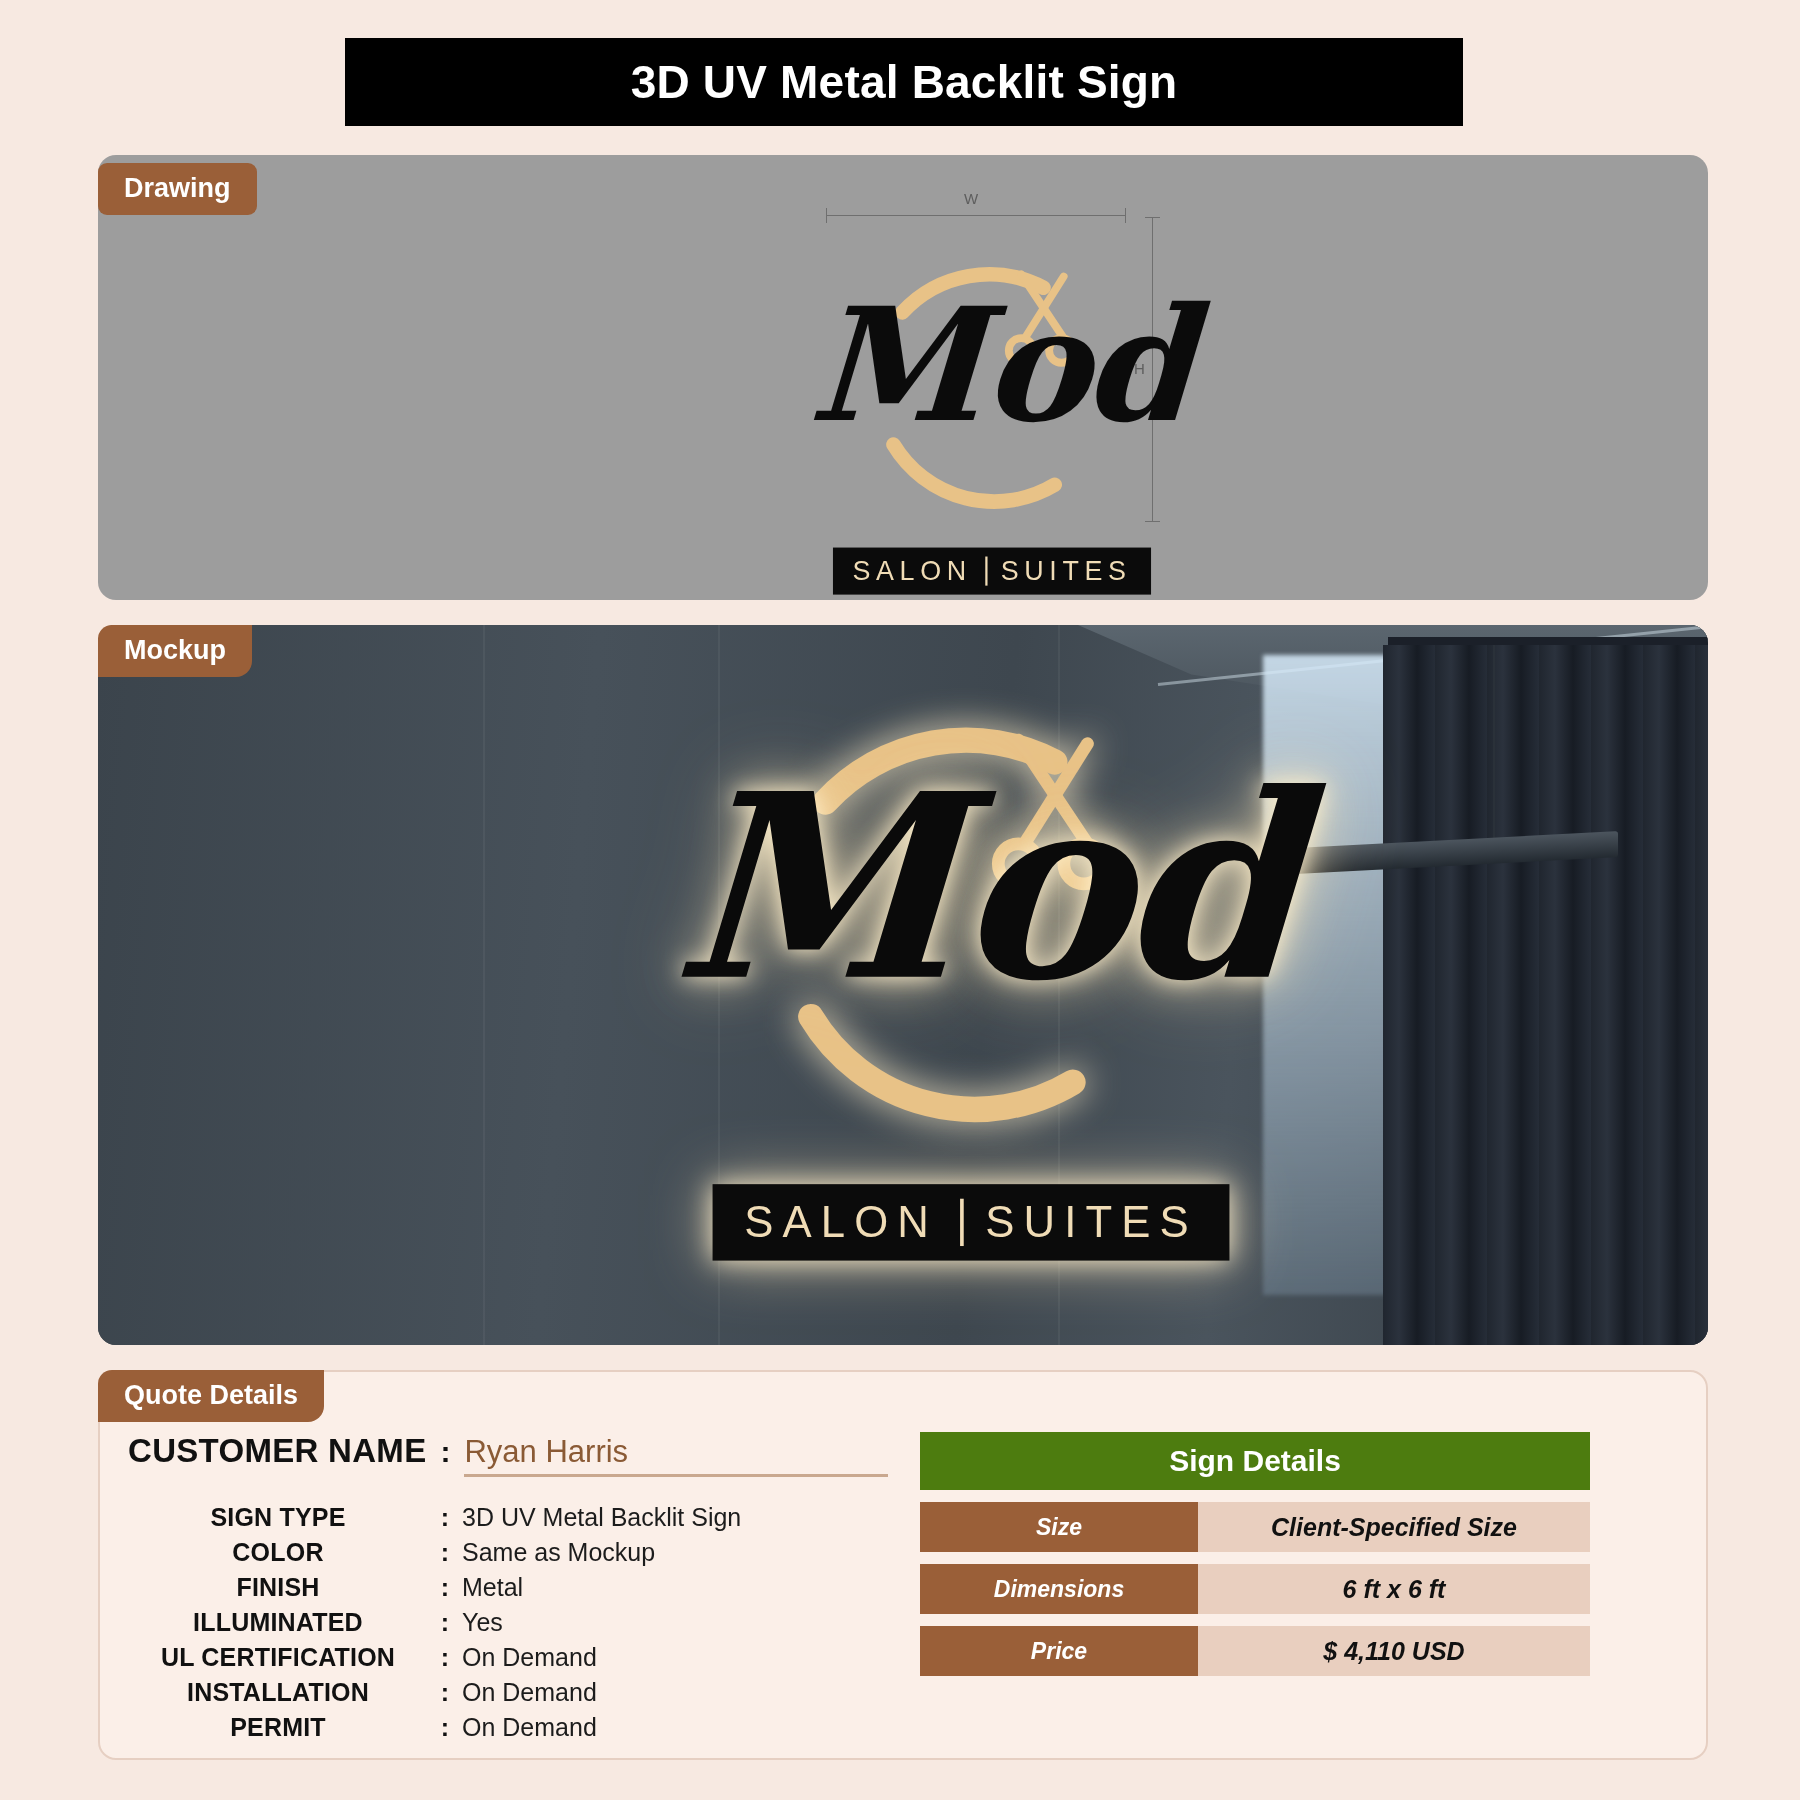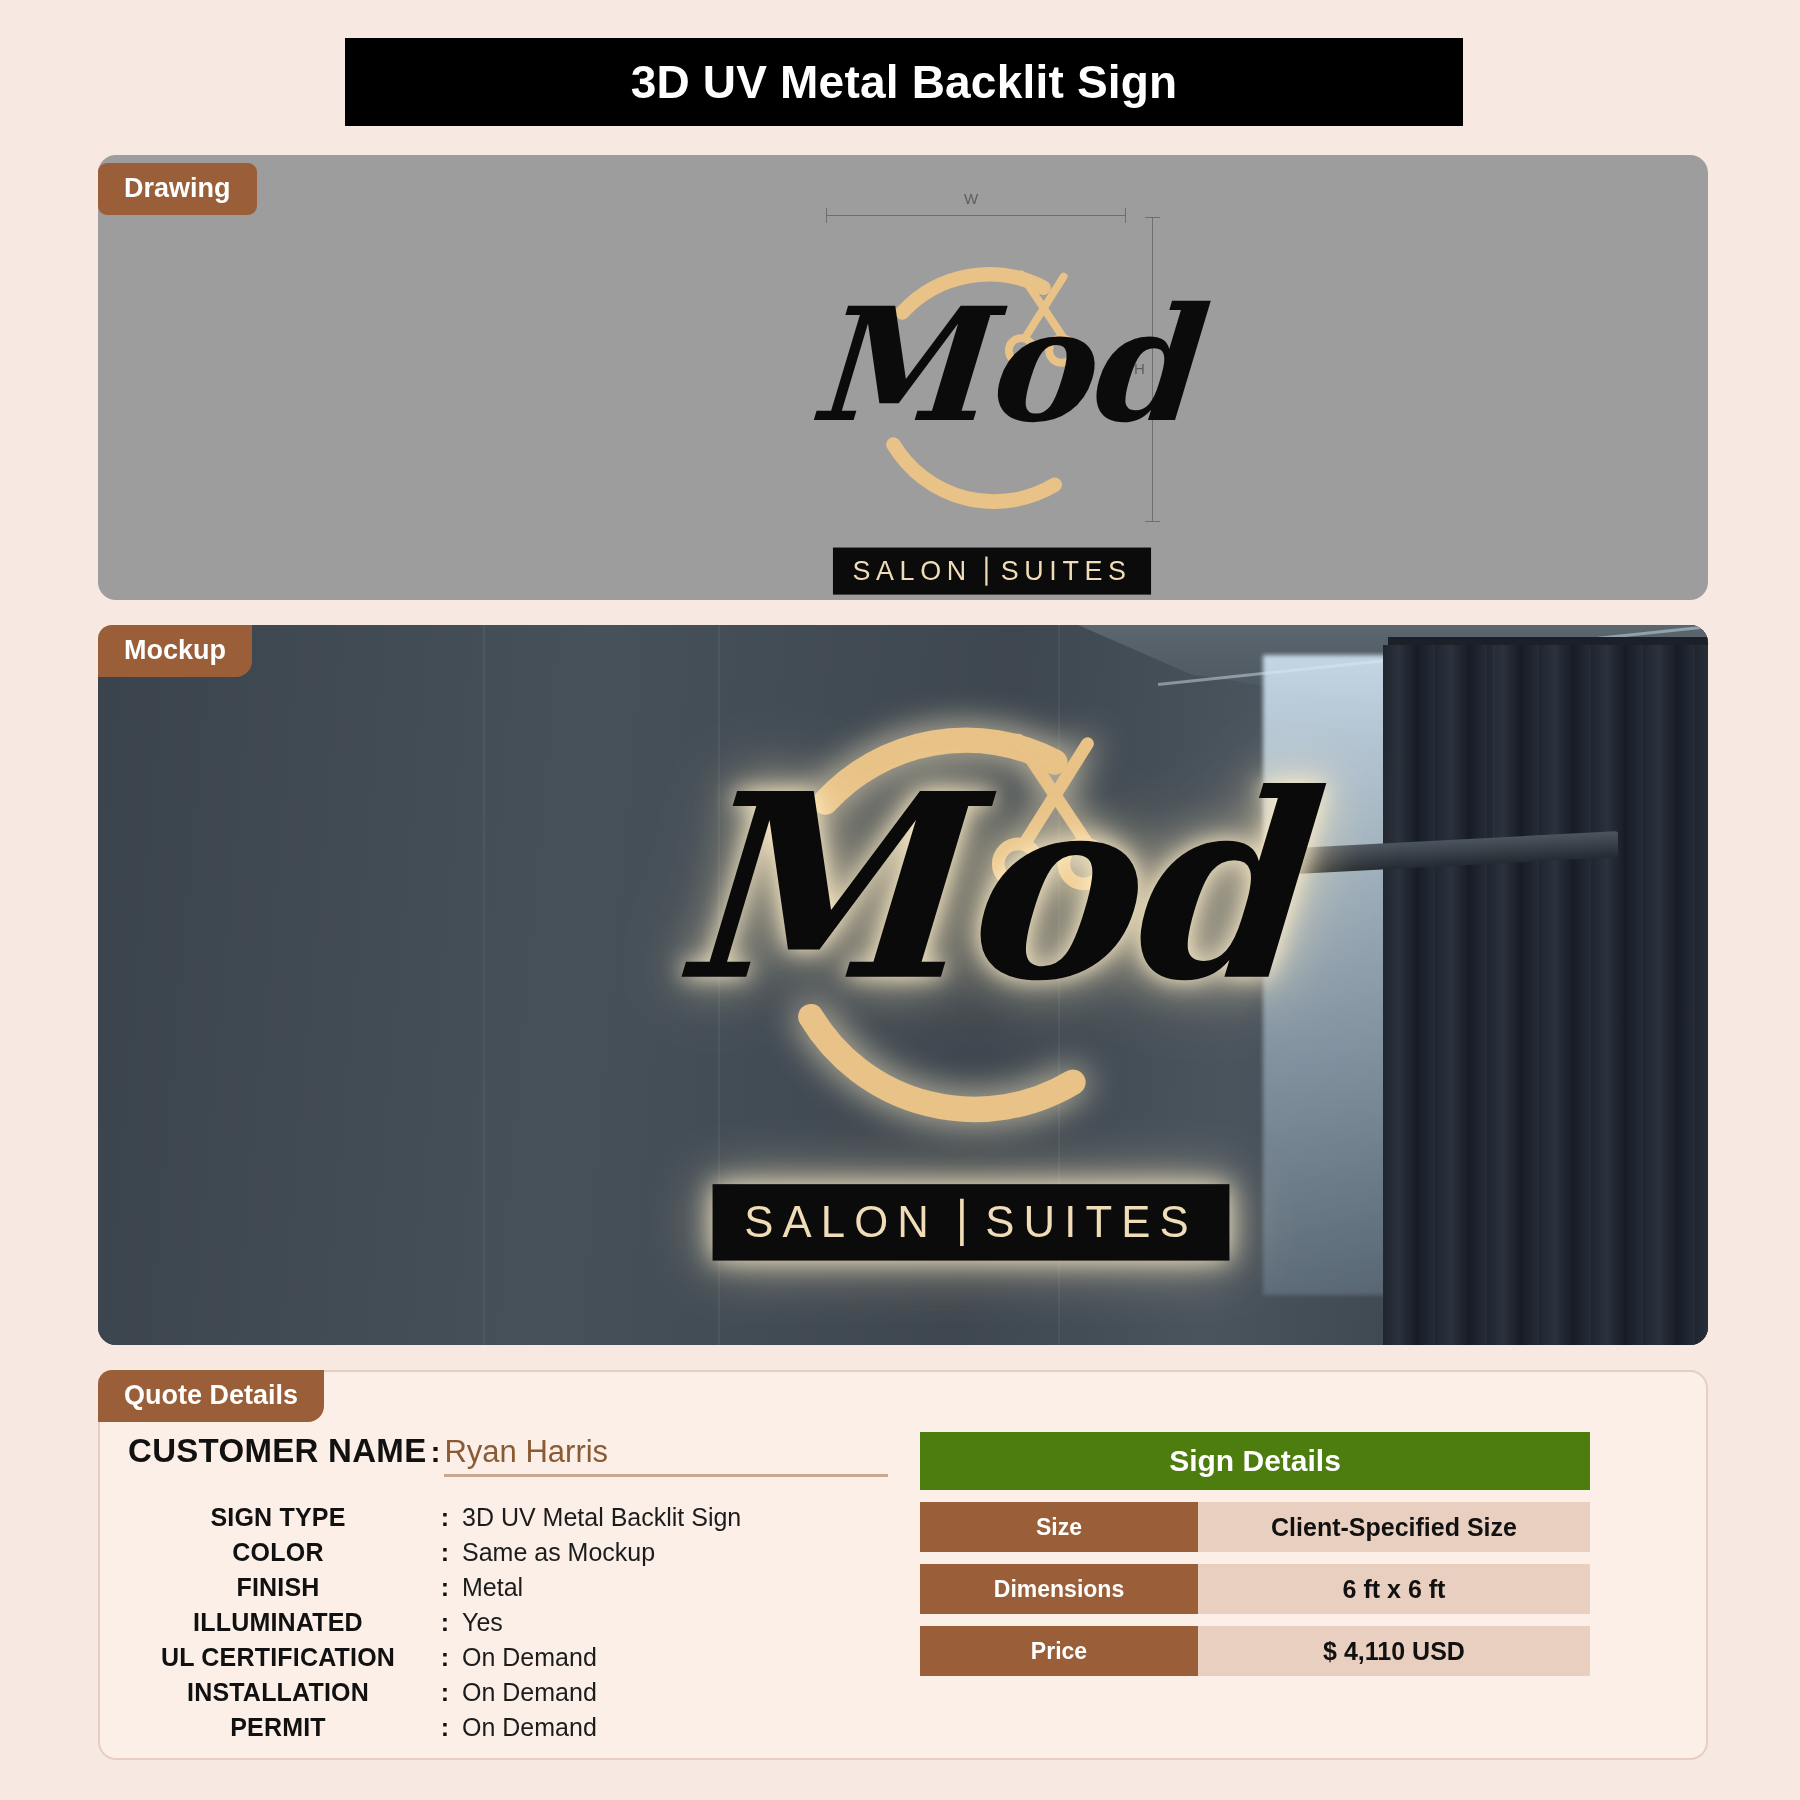--- a/index.html
+++ b/index.html
@@ -219,21 +219,21 @@
   #quote-tab {
     left: 98px; top: 1370px;
   }
 
   .quote-left {
     position: absolute;
     left: 128px; top: 1432px;
     width: 760px;
   }
   .customer-row {
-    display: flex; align-items: baseline; gap: 4px;
+    display: flex; align-items: baseline; gap: 14px;
     padding-bottom: 6px;
   }
   .customer-label {
     font-size: 33px; font-weight: bold; color: #111;
     letter-spacing: 0.3px;
   }
   .customer-colon { font-size: 30px; font-weight: bold; color: #111; }
   .customer-value {
     font-size: 31px; color: #8a5a35;
     border-bottom: 3px solid #c9a88f;
@@ -262,20 +262,21 @@
   .sign-details-header {
     background: #4d7c0f; color: #fff;
     height: 58px;
     display: flex; align-items: center; justify-content: center;
     font-size: 30px; font-weight: bold;
   }
   .sd-row {
     display: flex;
     margin-top: 12px;
     height: 50px;
+    font-style: italic;
   }
   .sd-key {
     width: 278px;
     background: #9a5f38;
     color: #fff;
     font-size: 23px; font-weight: bold;
     display: flex; align-items: center; justify-content: center;
   }
   .sd-val {
     flex: 1;

